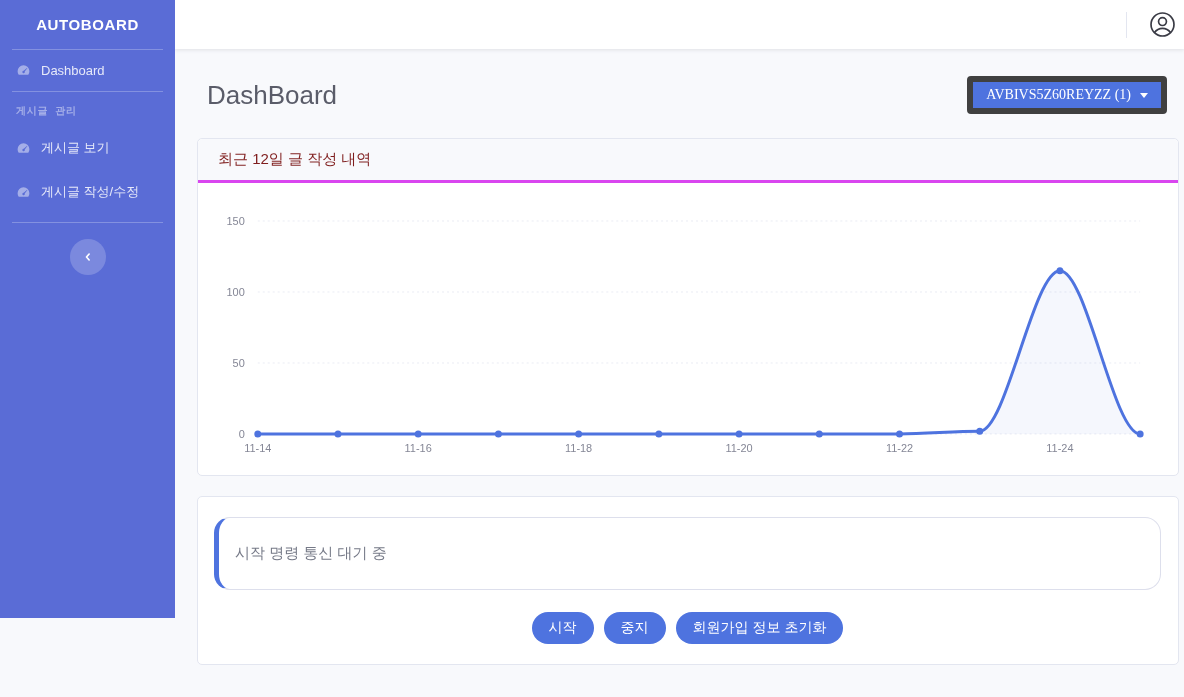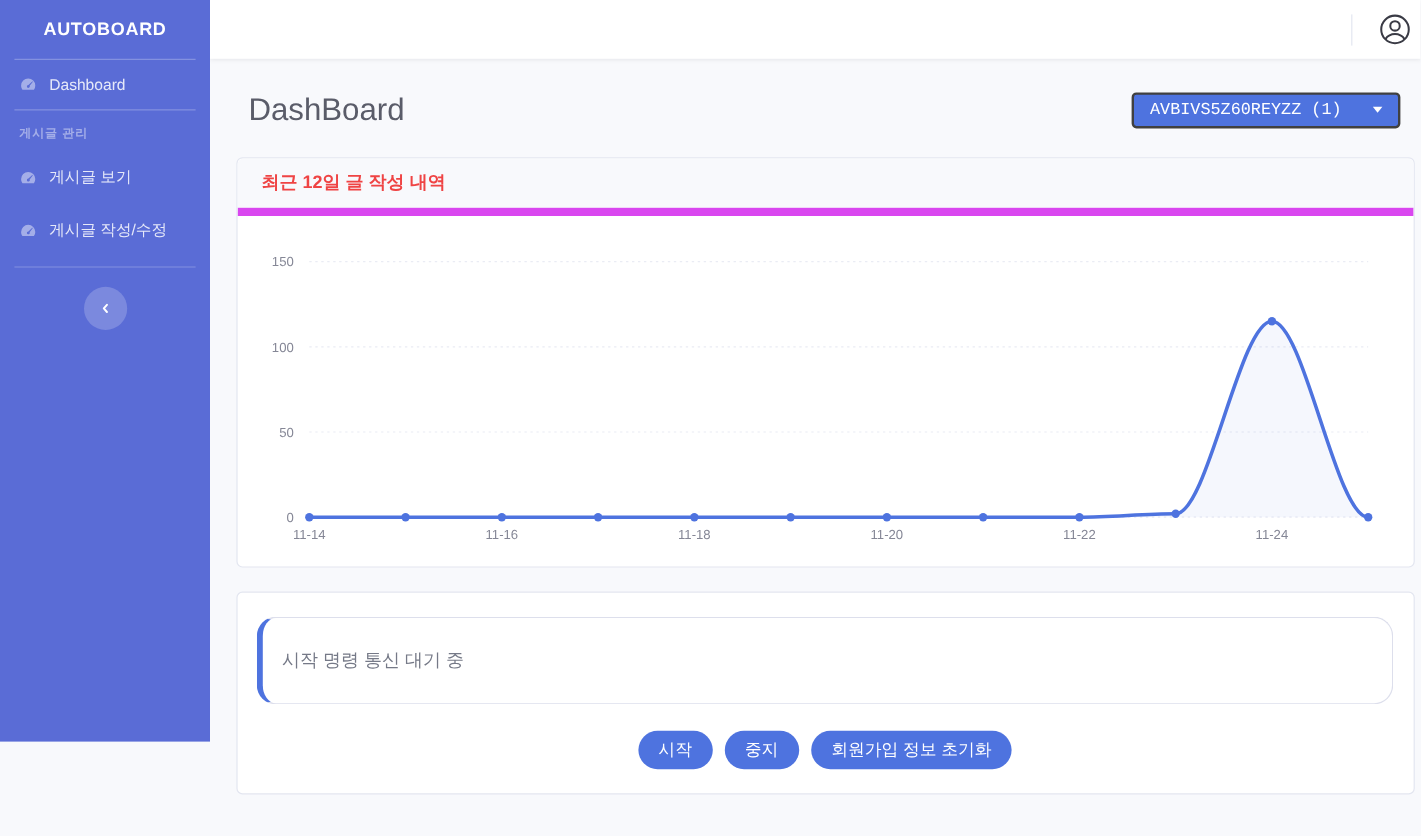--- a/index.html
+++ b/index.html
@@ -6,38 +6,38 @@
   html,body { width:1184px; height:697px; overflow:hidden; }
   body { font-family:"Liberation Sans", sans-serif; background:#f8f9fc; }
   .app { display:flex; width:1184px; height:697px; overflow:hidden; }
 
   
   .sidebar { width:175px; min-width:175px; height:618px; background:#5a6cd6; color:#fff; display:flex; flex-direction:column; }
   .brand { height:49px; display:flex; align-items:center; justify-content:center; font-weight:bold; font-size:15px; letter-spacing:0.04em; color:#ffffff; }
   .sidebar-divider { border:none; border-top:1px solid rgba(255,255,255,0.25); margin:0 12px; }
   .nav-item { display:flex; align-items:center; gap:10px; padding:13px 16px; font-size:13px; color:rgba(255,255,255,0.85); cursor:pointer; }
   .nav-item .ticon { width:15px; height:15px; color:rgba(255,255,255,0.45); flex:0 0 auto; }
-  .nav-section-label { margin:12px 16px 2px 16px; font-size:10px; font-weight:bold; letter-spacing:0.08em; color:rgba(255,255,255,0.45); }
+  .nav-section-label { margin:12px 16px 2px 16px; font-size:10px; font-weight:bold; letter-spacing:0.08em; color:rgba(255,255,255,0.45);font-family:Liberation Mono, monospace; }
   .collapse-btn { width:36px; height:36px; border-radius:50%; background:rgba(255,255,255,0.2); border:none; margin:16px auto 0 auto; display:flex; align-items:center; justify-content:center; cursor:pointer; }
 
   
   .main-col { flex:1; display:flex; flex-direction:column; height:697px; overflow:hidden; }
   .topbar { height:49px; background:#ffffff; box-shadow:0 1px 4px rgba(58,59,69,0.13); display:flex; align-items:center; justify-content:flex-end; padding-right:8px; position:relative; z-index:2; }
   .topbar-divider { width:1px; height:26px; background:#e3e6f0; margin-right:22px; }
   .user-btn { background:none; border:none; cursor:pointer; display:flex; align-items:center; }
 
   .content { flex:1; padding:27px 5px 0 22px; overflow:hidden; }
   .page-head { display:flex; align-items:center; justify-content:space-between; margin-bottom:24px; }
   .page-title { font-size:26px; font-weight:400; color:#5a5c69; margin-left:10px; }
-  .device-btn { background:#4e73df; color:#fff; border:2px solid #404040; border-radius:4px; font-size:14px; padding:5px 13px; display:flex; align-items:center; gap:26px; cursor:pointer; margin-right:12px; font-family:Liberation Mono, monospace; }
+  .device-btn { background:#4e73df; color:#fff; border:6px solid #404040; border-radius:4px; font-size:14px; padding:5px 13px; display:flex; align-items:center; gap:9px; cursor:pointer; margin-right:12px; font-family:Liberation Serif, serif; }
   .caret-down { width:0; height:0; border-left:4px solid transparent; border-right:4px solid transparent; border-top:5px solid #fff; display:inline-block; }
 
   
   .card { background:#fff; border:1px solid #e3e6f0; border-radius:5px; margin-bottom:20px; }
-  .card-header { background:#f8f9fc; border-bottom:7px solid #d946ef; padding:11px 20px; font-size:15px; font-weight:bold; color:#ef4444; border-radius:5px 5px 0 0; }
+  .card-header { background:#f8f9fc; border-bottom:3px solid #d946ef; padding:11px 20px; font-size:15px; font-weight:normal; color:#7f1d1d; border-radius:5px 5px 0 0; }
   .chart-body { padding:0; }
   .chart-body svg { display:block; width:100%; height:292px; }
 
   .task-body { padding:20px 17px 10px 16px; }
   .status-box { border:1px solid #dddfec; border-left:5px solid #4e73df; border-radius:16px; padding:26px 16px; font-size:15px; color:#757987; background:#fff; }
   .btn-row { display:flex; justify-content:center; gap:10px; margin-top:22px; padding-bottom:10px; }
   .pill-btn { background:#4e73df; color:#fff; border:none; border-radius:17px; font-size:14px; padding:7px 17px; cursor:pointer; font-family:Liberation Sans, sans-serif; white-space:nowrap; }
 </style>
 </head>
 <body>

